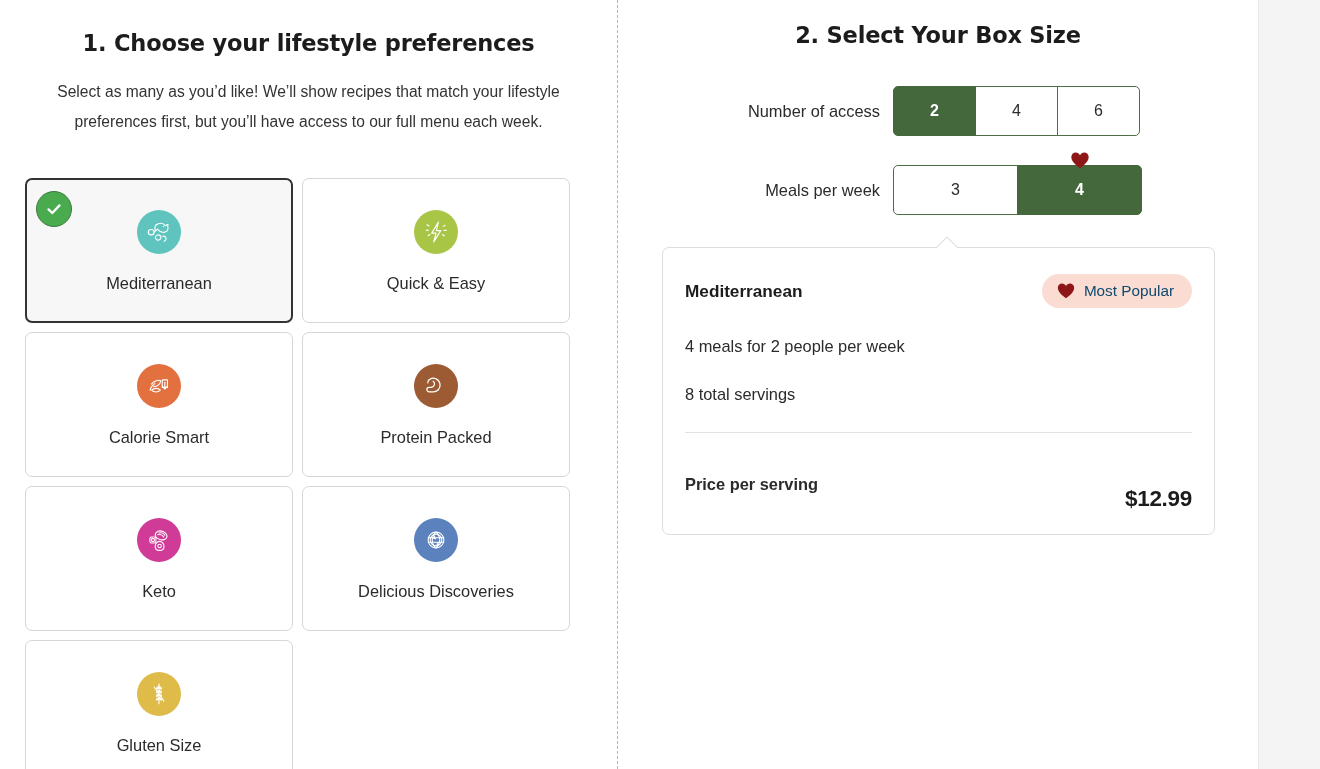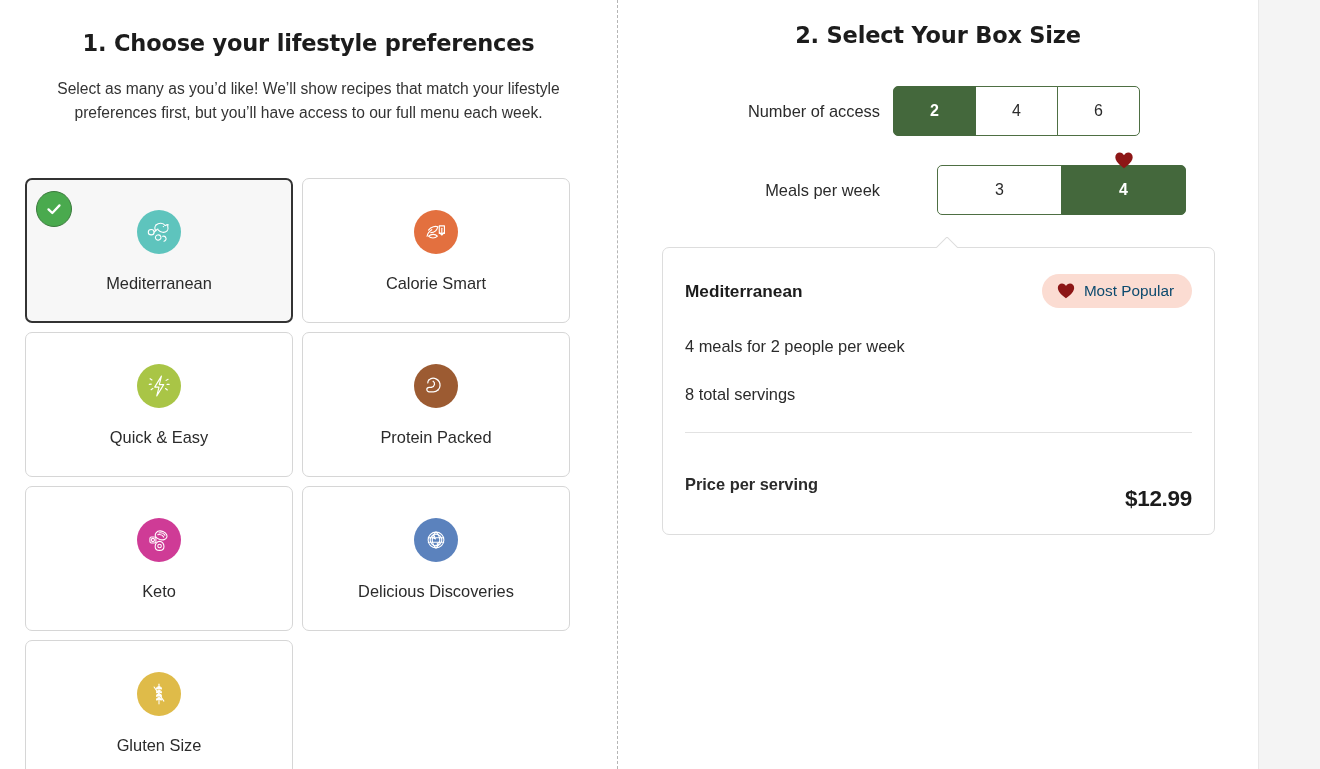--- a/index.html
+++ b/index.html
@@ -65,21 +65,21 @@
     letter-spacing: -0.2px;
   }
 
   #step1-heading { margin-top: 30px; }
 
   #step1-description {
     width: 540px;
     margin: 21px auto 0 auto;
     text-align: center;
     font-size: 15.6px;
-    line-height: 24px;
+    line-height: 30px;
     color: #333333;
   }
 
   #preference-grid {
     position: absolute;
     left: 25px;
     top: 178px;
     width: 545px;
     display: grid;
     grid-template-columns: 268px 268px;
@@ -147,21 +147,21 @@
 
   #step2-heading { margin-top: 22px; }
 
   .selector-row {
     display: flex;
     align-items: center;
     justify-content: flex-start;
   }
 
   #people-row { position: absolute; left: 109px; top: 86px; }
-  #meals-row  { position: absolute; left: 109px; top: 165px; gap: 44px; }
+  #meals-row  { position: absolute; left: 109px; top: 165px; }
 
   .selector-label {
     font-size: 16.4px;
     color: #2b2b2b;
     text-align: right;
     white-space: nowrap;
   }
   #people-row .selector-label { width: 166px; padding-right: 13px; }
   #meals-row  .selector-label { width: 166px; padding-right: 13px; }
 
@@ -323,46 +323,46 @@
             <path d="M8.2 13.5c1.6 0 2.9 1.2 2.9 2.7s-1.3 2.7-2.9 2.7-2.9-1.2-2.9-2.7 1.3-2.7 2.9-2.7z"></path>
             <path d="M11.1 16.2c1.2-1.4 2.5-2.6 3.8-3.2"></path>
             <path d="M14.5 19c1.5-0.4 3 0.4 3.4 1.8s-0.5 2.8-2 3.2-3-0.4-3.4-1.8 0.5-2.8 2-3.2z"></path>
             <path d="M19.6 20.3c1.5-0.4 3 0.4 3.4 1.8s-0.5 2.8-2 3.2"></path>
           </svg>
         </div>
         <div class="pref-label">Mediterranean</div>
       </div>
 
       <div class="preference-card">
-        <div class="pref-icon" style="background:#e3703f">
-          <svg width="30" height="30" viewBox="0 0 32 32" fill="none" stroke="#ffffff" stroke-width="1.2" stroke-linecap="round" stroke-linejoin="round">
-            <path d="M19.5 9.5h5.5v8h-5.5z"></path>
-            <path d="M22.2 12v6.6"></path>
-            <path d="M19.8 16.6l2.4 2.6 2.4-2.6"></path>
-            <path d="M8 14c3-4 7.5-4.6 10-3.5-1 3.5-4 6-7.5 6.2"></path>
-            <path d="M6.5 20.5c0.5-3 2.5-5.5 5-7"></path>
-            <path d="M8 20.5c2.5 2.5 7 2.5 9.5 0-2-2.3-6.5-2.8-9.5 0z"></path>
-          </svg>
-        </div>
-        <div class="pref-label">Calorie Smart</div>
-      </div>
-
-      <div class="preference-card">
         <div class="pref-icon" style="background:#a9c546">
           <svg width="30" height="30" viewBox="0 0 32 32" fill="none" stroke="#ffffff" stroke-width="1.2" stroke-linecap="round" stroke-linejoin="round">
             <path d="M18.6 5.5 L11.4 17.2 h4.6 L13.6 26.5 L21 14.5 h-4.7 z"></path>
             <path d="M8.5 9.5 L6.5 8.2"></path>
             <path d="M7.8 14 L5.6 14.3"></path>
             <path d="M9.5 18.5 L7.6 20"></path>
             <path d="M23.6 10 L25.7 8.9"></path>
             <path d="M24.6 14.3 L26.8 14.3"></path>
             <path d="M23 18.7 L24.9 20.2"></path>
           </svg>
         </div>
         <div class="pref-label">Quick &amp; Easy</div>
+      </div>
+
+      <div class="preference-card">
+        <div class="pref-icon" style="background:#e3703f">
+          <svg width="30" height="30" viewBox="0 0 32 32" fill="none" stroke="#ffffff" stroke-width="1.2" stroke-linecap="round" stroke-linejoin="round">
+            <path d="M19.5 9.5h5.5v8h-5.5z"></path>
+            <path d="M22.2 12v6.6"></path>
+            <path d="M19.8 16.6l2.4 2.6 2.4-2.6"></path>
+            <path d="M8 14c3-4 7.5-4.6 10-3.5-1 3.5-4 6-7.5 6.2"></path>
+            <path d="M6.5 20.5c0.5-3 2.5-5.5 5-7"></path>
+            <path d="M8 20.5c2.5 2.5 7 2.5 9.5 0-2-2.3-6.5-2.8-9.5 0z"></path>
+          </svg>
+        </div>
+        <div class="pref-label">Calorie Smart</div>
       </div>
 
 
       <div class="preference-card">
         <div class="pref-icon" style="background:#9c5b32">
           <svg width="30" height="30" viewBox="0 0 32 32" fill="none" stroke="#ffffff" stroke-width="1.3" stroke-linecap="round" stroke-linejoin="round">
             <path d="M8.5 9.5c2-1.8 5.5-2.2 8-0.8 2.6 1.5 4 4.3 3.8 7-0.1 1.8-0.9 3.4-2.2 4.6"></path>
             <path d="M18.1 20.3c-1.3 1.2-3 1.9-4.8 1.9H8.7c-1.4 0-2.5-1.1-2.5-2.4s1.1-2.4 2.5-2.4h2.4"></path>
             <path d="M11.1 17.4c1.7-0.3 3-1.6 3.3-3.2 0.2-1.3-0.4-2.6-1.5-3.3"></path>
             <path d="M8.5 9.5c-0.9 0.9-1.3 2-1.2 3.2"></path>

